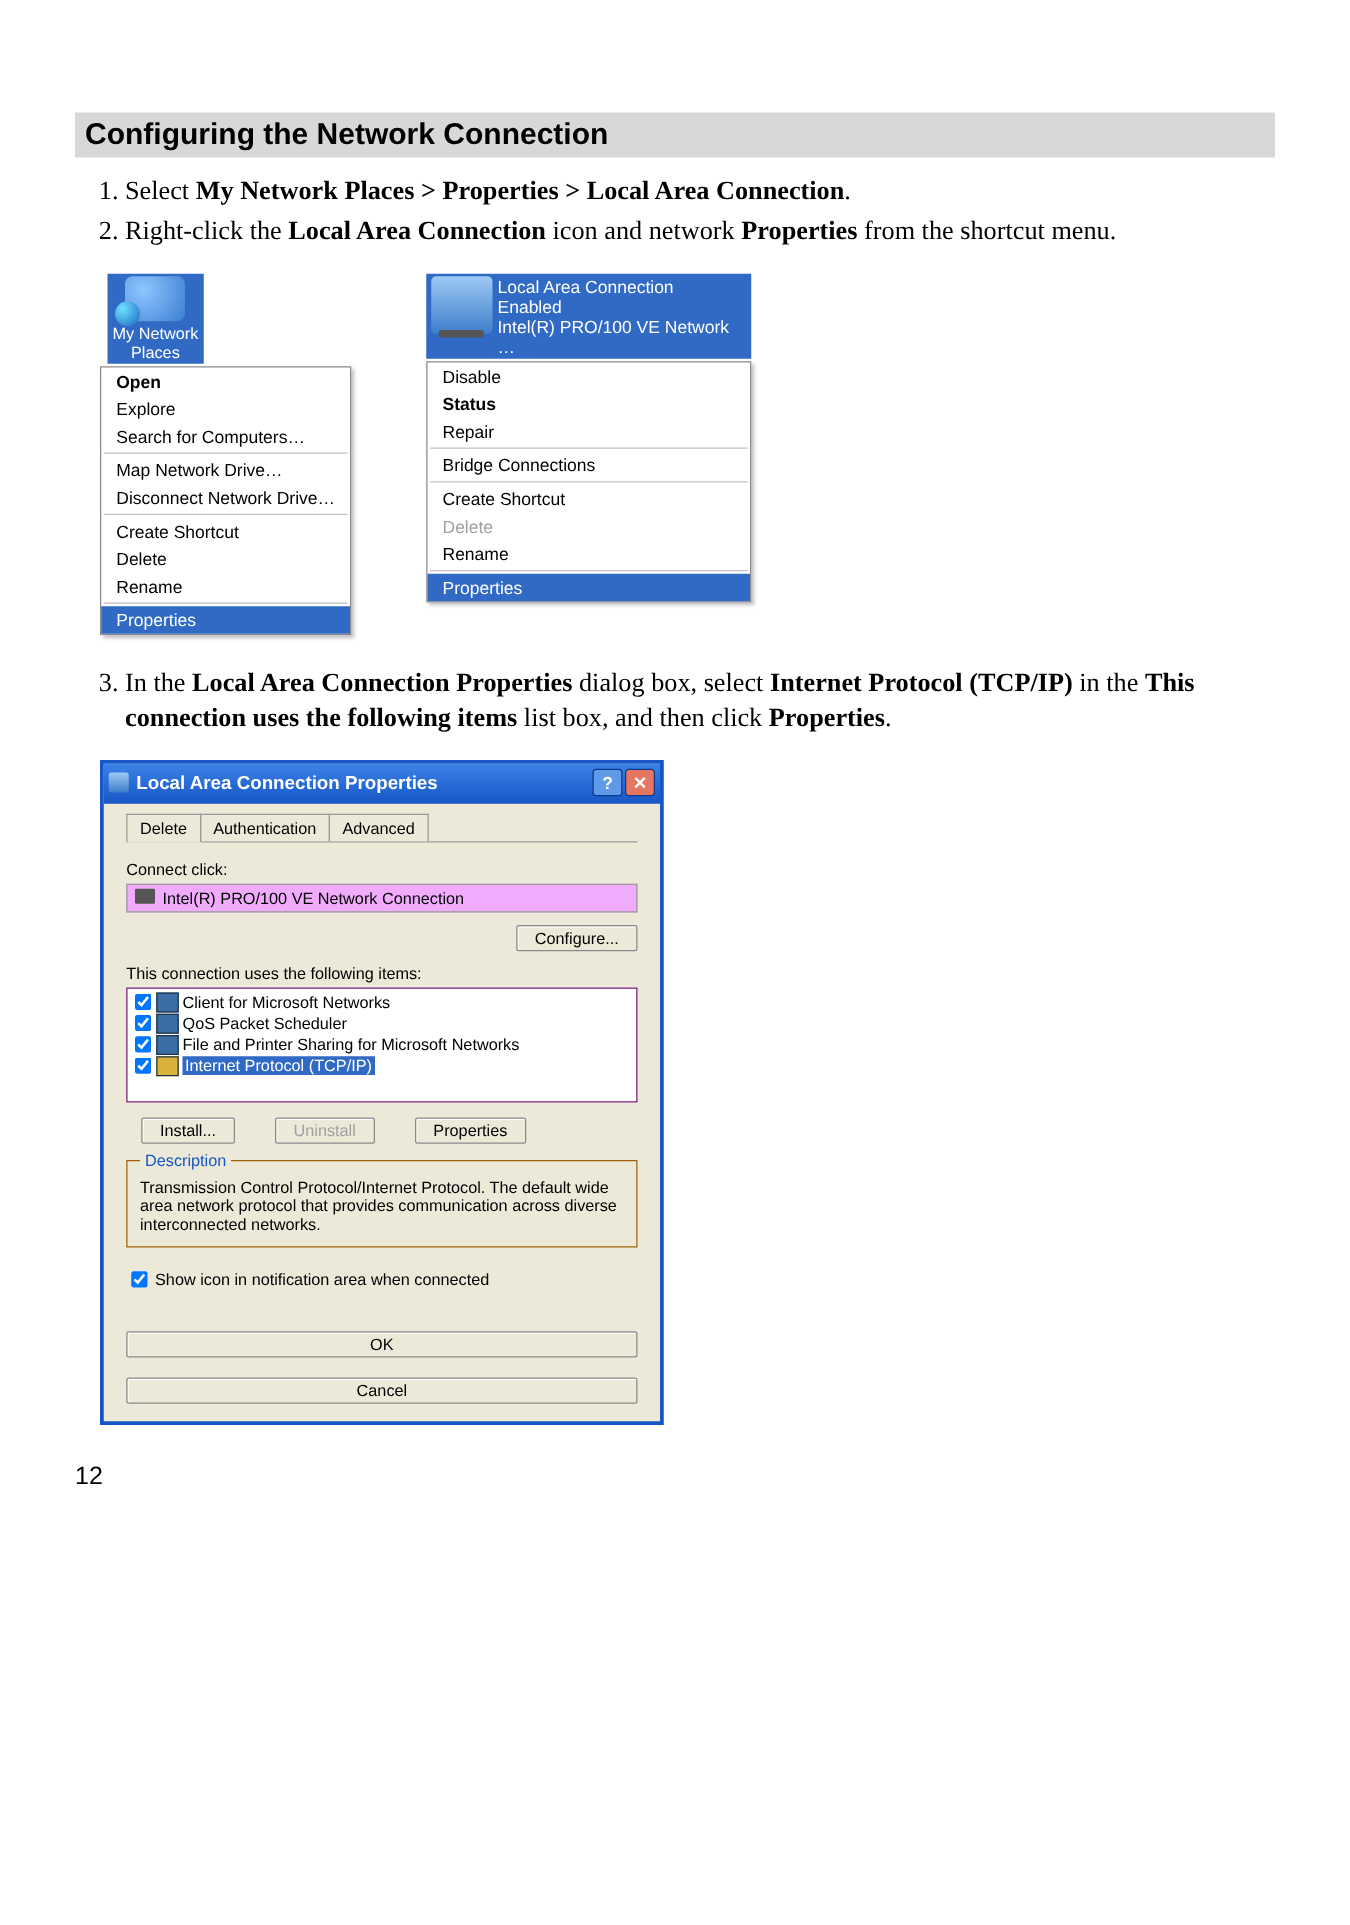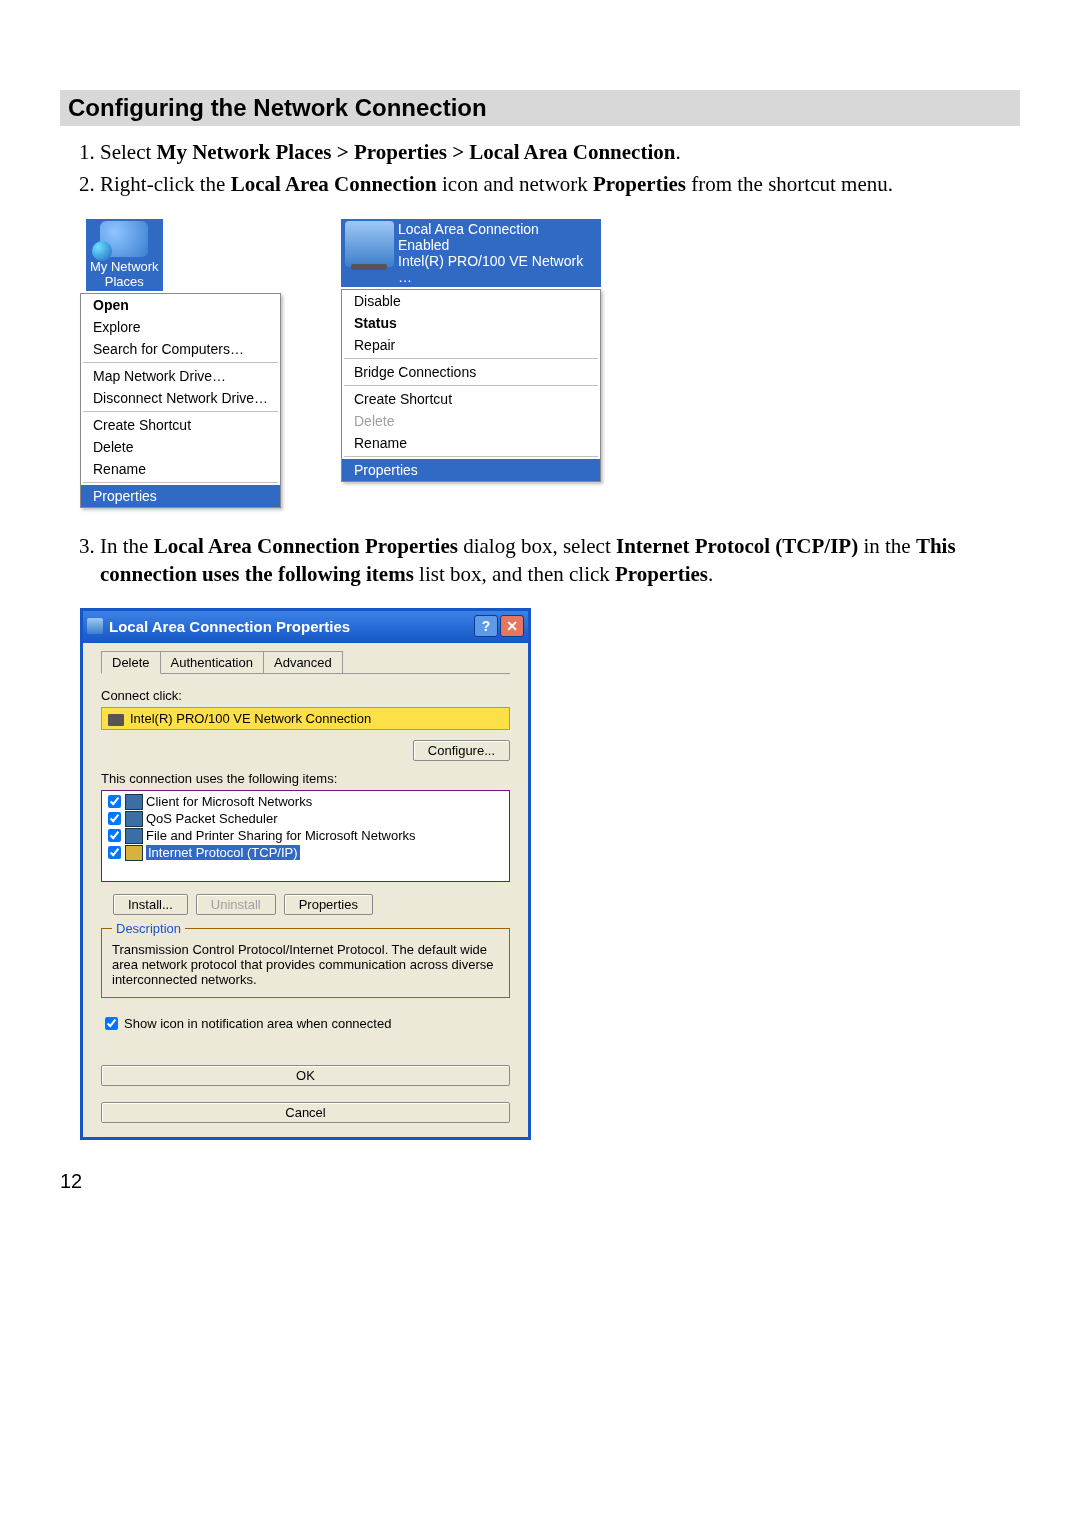--- a/index.html
+++ b/index.html
@@ -160,24 +160,24 @@
   }
   .tab.active{
     background:#ece9d8;
     z-index:2;
     border-bottom:1px solid #ece9d8;
     margin-bottom:-1px;
   }
   .field-label{ margin-bottom:4px; }
   .textbox{
     border:1px solid #9a9a9a;
-    background:#fde047;
+    background:#f0abfc;
     padding:3px 6px;
     display:flex;
-    align-items:flex-end;
+    align-items:flex-start;
   }
   .nic-icon{ width:16px;height:12px;background:#555;margin-right:6px;border-radius:1px;}
   .btn{
     border:1px solid #8a8a8a;
     background:#ece9d8;
     padding:2px 14px;
     font-family:Tahoma,sans-serif;
     font-size:13px;
     border-radius:2px;
     box-shadow: inset 1px 1px 0 #fff;
@@ -193,21 +193,21 @@
     display:flex;align-items:center;
     padding:0 2px;
     font-size:13px;
   }
   .li-row input{margin:2px 4px 2px 2px;}
   .li-row .li-icon{
     width:16px;height:14px;margin-right:3px;
     background:#3a6ea5;border:1px solid #234;
   }
   .li-row.sel span{ background:#316ac5;color:#fff;padding:0 2px; }
-  .btn-row{ display:flex; gap:8px; margin:12px 0 6px 12px; }
+  .btn-row{ display:flex; gap:32px; margin:12px 0 6px 12px; }
   fieldset.desc{
     border:1px solid #a16207;
     padding:6px 10px 10px 10px;
     margin:0;
   }
   fieldset.desc legend{ font-size:13px; color:#1656c6; padding:0 4px;}
   .chk-row{ margin:16px 0 32px 0; display:flex; align-items:center; }
   .chk-row input{margin-right:6px;}
   .dlg-foot{ display:flex; justify-content:flex-start; gap:16px; margin-top:8px;flex-direction:column;}
   .pagenum{

